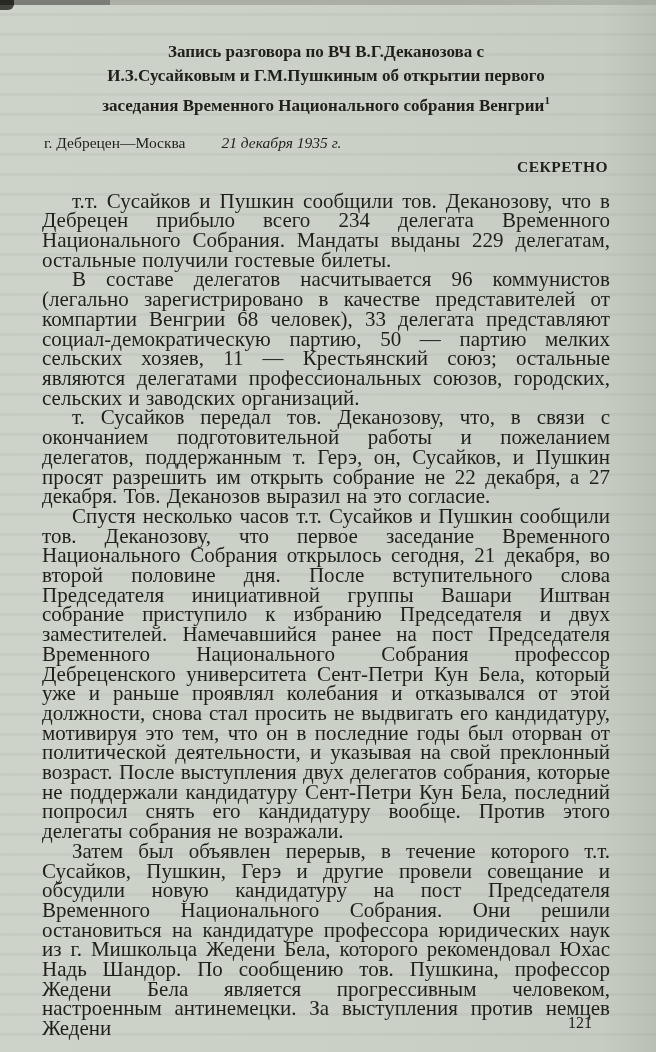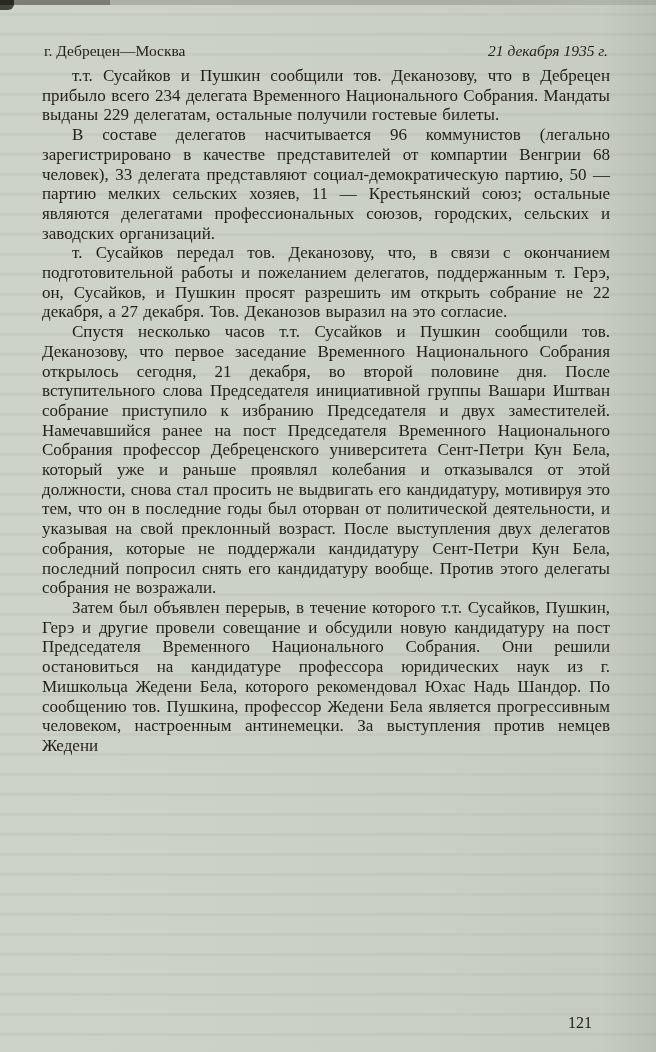--- a/index.html
+++ b/index.html
@@ -41,58 +41,64 @@
   .doc-number{
     text-align:center;font-weight:bold;font-size:17px;
     letter-spacing:1px;margin:0 0 13px 0;
   }
   .title{
     margin:0 0 16px 0;
     font-size:17px;font-weight:bold;text-align:center;line-height:24px;
   }
   .title sup{font-size:11px;}
   .dateline{
-    display:flex;justify-content:space-between;align-items:baseline;
-    font-size:15.5px;margin:2px 2px 6px 2px;
+    display:flex;justify-content:flex-start;align-items:baseline;
+    font-size:15.5px;margin:2px 2px 6px 2px;gap:36px;
   }
   .dateline .date{font-style:italic;}
   .classification{
     text-align:right;font-weight:bold;font-size:15.5px;
     letter-spacing:.5px;margin:0 2px 16px 0;
   }
   .body p{
     margin:0;
     text-align:justify;
     text-indent:30px;
-    font-size:17px;
+    font-size:21px;
     line-height:19.7px;
     word-spacing:1px;
     hyphens:auto;
   }
   .page-number{
     position:absolute;right:64px;bottom:20px;
     font-size:16px;color:var(--ink);
   }
 </style>
 </head>
 <body>
 
 <div class="scan">
   <div class="bleed"></div>
   <div class="artifact-top"></div>
   <div class="artifact-corner"></div>
 
   <div class="doc">
 
+    <h1 class="title">
+      <div>Запись разговора по ВЧ В.Г.Деканозова с</div>
+      <div>И.З.Сусайковым и Г.М.Пушкиным об открытии первого</div>
+      <div><span>заседания Временного Национального собрания Венгрии</span><sup>1</sup></div>
+    </h1>
 
     <div class="dateline">
       <span class="place">г. Дебрецен—Москва</span>
       <span class="date">21 декабря 1935 г.</span>
     </div>
 
+    <div class="classification">СЕКРЕТНО</div>
 
     <div class="body">
 
         <p class="para">т.т. Сусайков и Пушкин сообщили тов. Деканозову, что в Дебрецен прибыло всего 234 делегата Временного Национального Собрания. Мандаты выданы 229 делегатам, остальные получили гостевые билеты.</p>
 
         <p class="para">В составе делегатов насчитывается 96 коммунистов (легально зарегистрировано в качестве представителей от компартии Венгрии 68 человек), 33 делегата представляют социал-демократическую партию, 50 — партию мелких сельских хозяев, 11 — Крестьянский союз; остальные являются делегатами профессиональных союзов, городских, сельских и заводских организаций.</p>
 
         <p class="para">т. Сусайков передал тов. Деканозову, что, в связи с окончанием подготовительной работы и пожеланием делегатов, поддержанным т. Герэ, он, Сусайков, и Пушкин просят разрешить им открыть собрание не 22 декабря, а 27 декабря. Тов. Деканозов выразил на это согласие.</p>
 
         <p class="para">Спустя несколько часов т.т. Сусайков и Пушкин сообщили тов. Деканозову, что первое заседание Временного Национального Собрания открылось сегодня, 21 декабря, во второй половине дня. После вступительного слова Председателя инициативной группы Вашари Иштван собрание приступило к избранию Председателя и двух заместителей. Намечавшийся ранее на пост Председателя Временного Национального Собрания профессор Дебреценского университета Сент-Петри Кун Бела, который уже и раньше проявлял колебания и отказывался от этой должности, снова стал просить не выдвигать его кандидатуру, мотивируя это тем, что он в последние годы был оторван от политической деятельности, и указывая на свой преклонный возраст. После выступления двух делегатов собрания, которые не поддержали кандидатуру Сент-Петри Кун Бела, последний попросил снять его кандидатуру вообще. Против этого делегаты собрания не возражали.</p>

